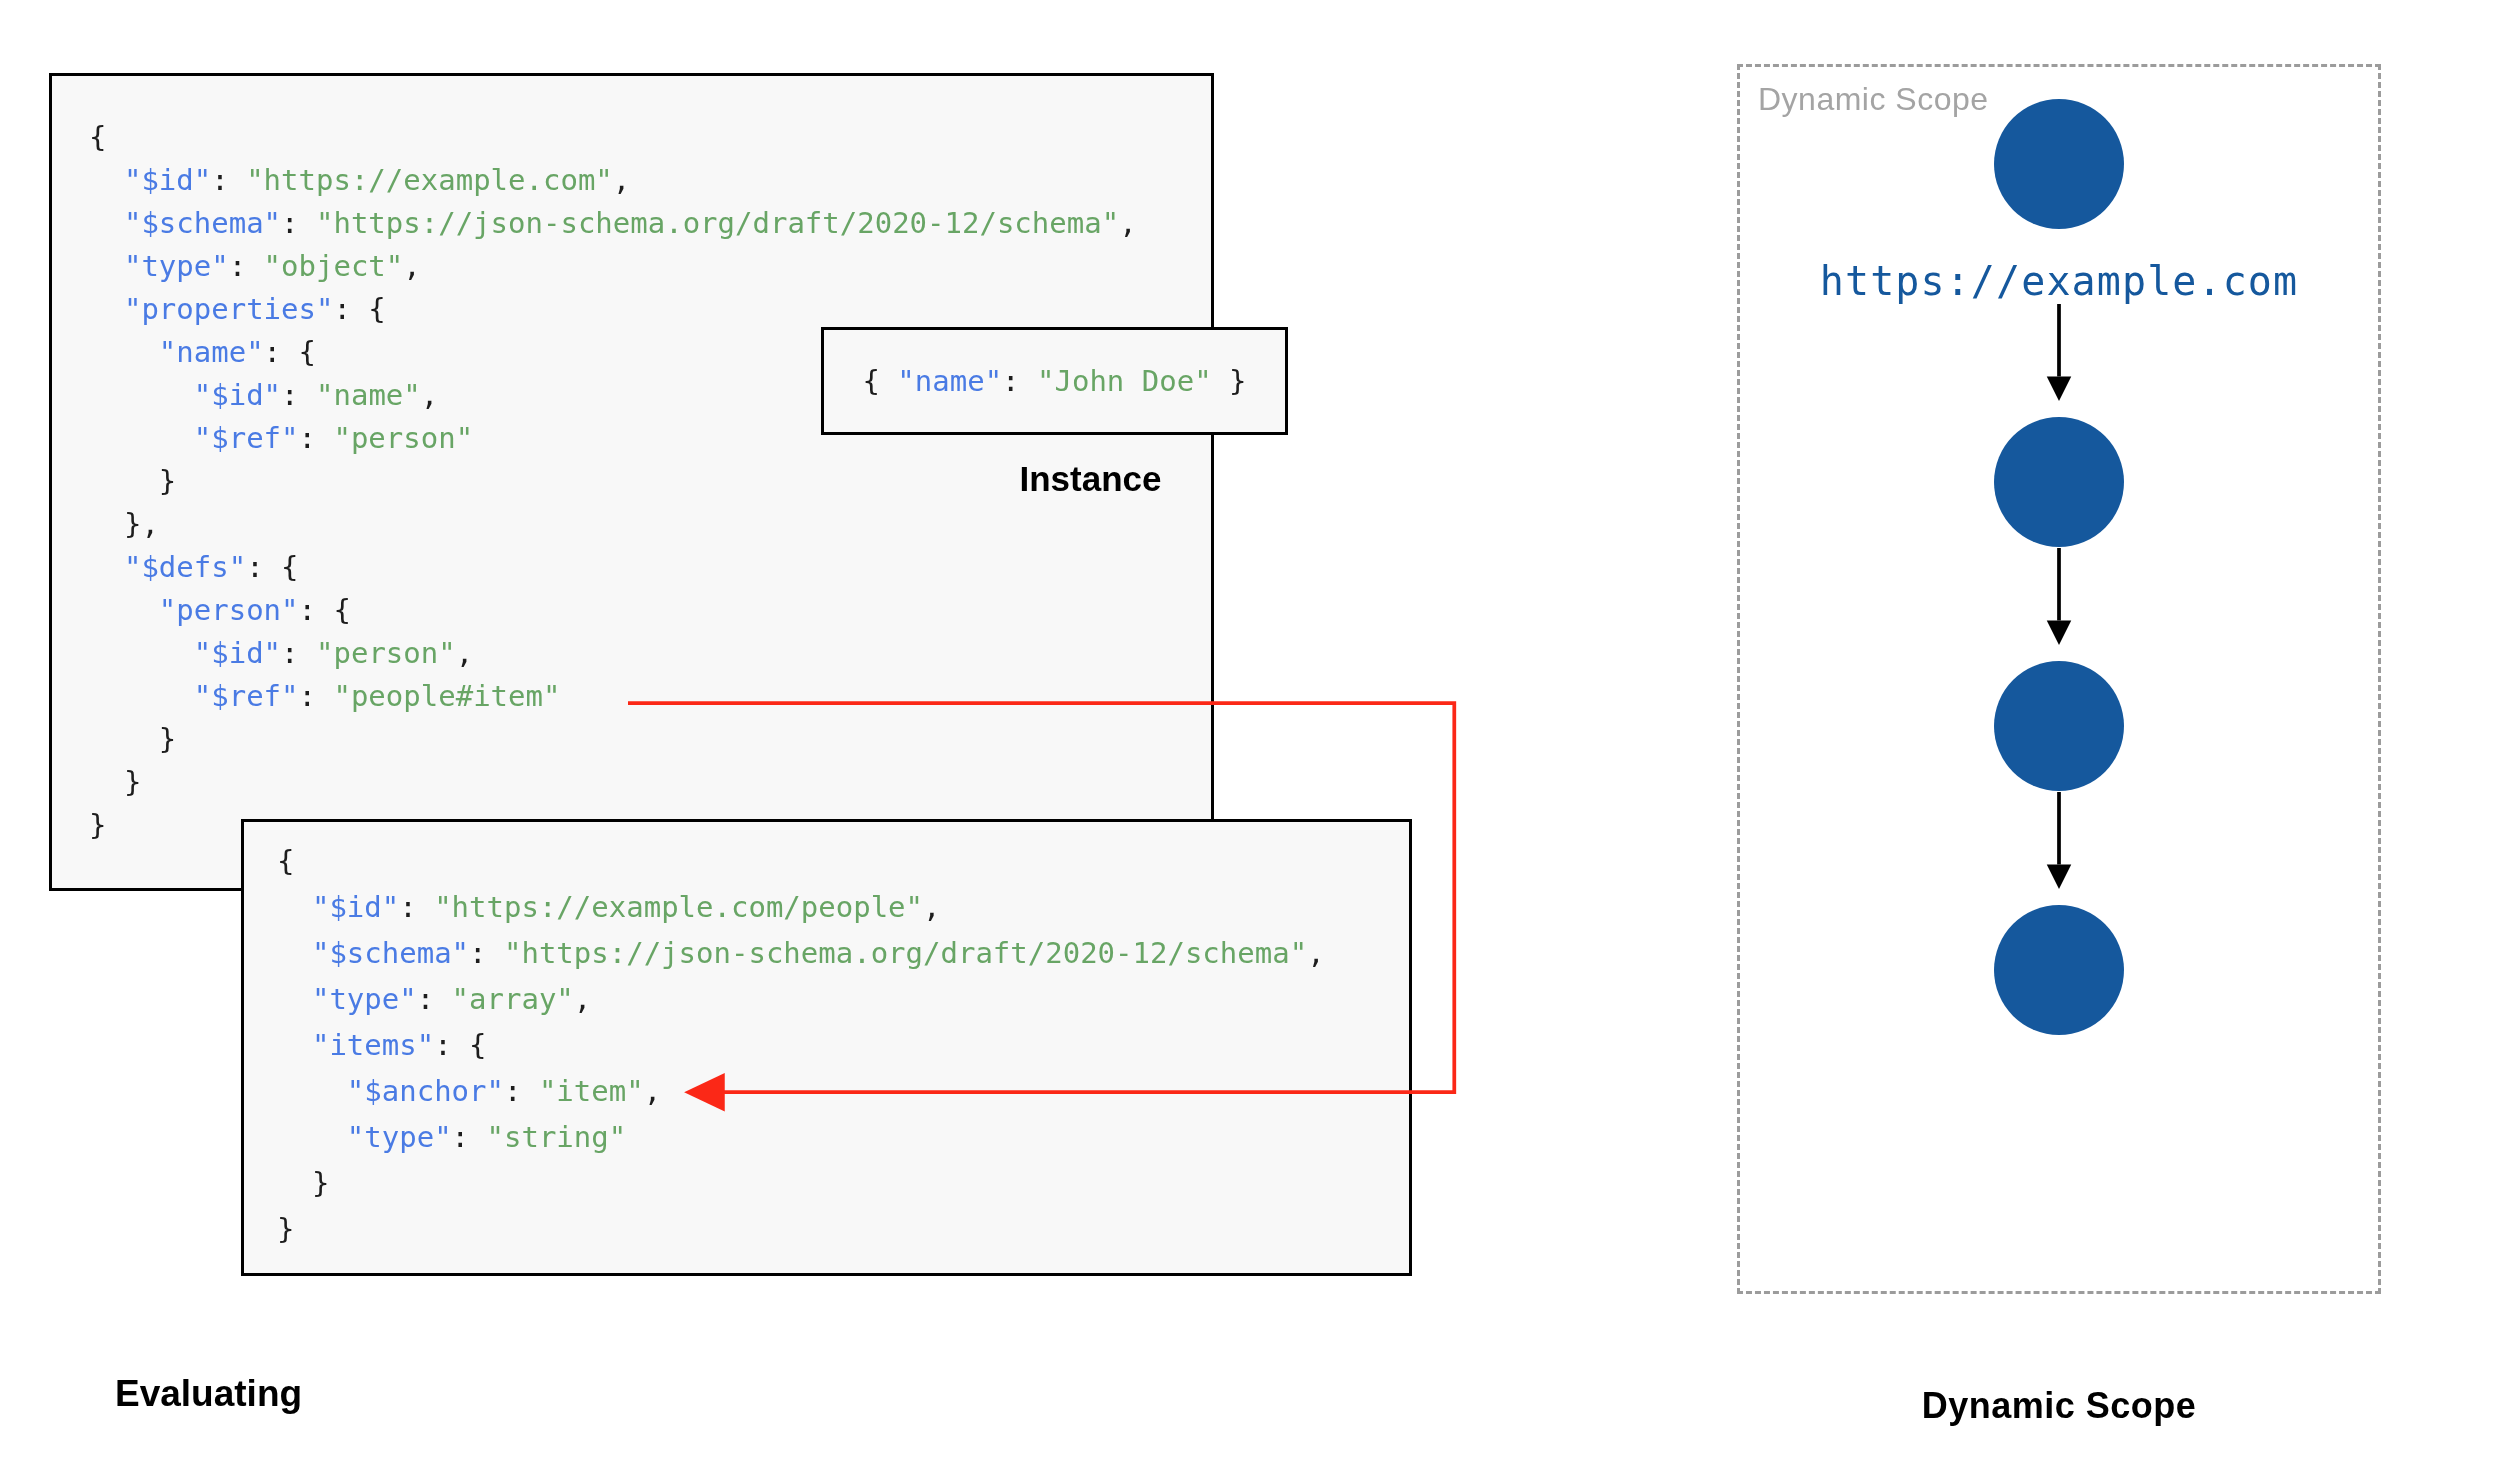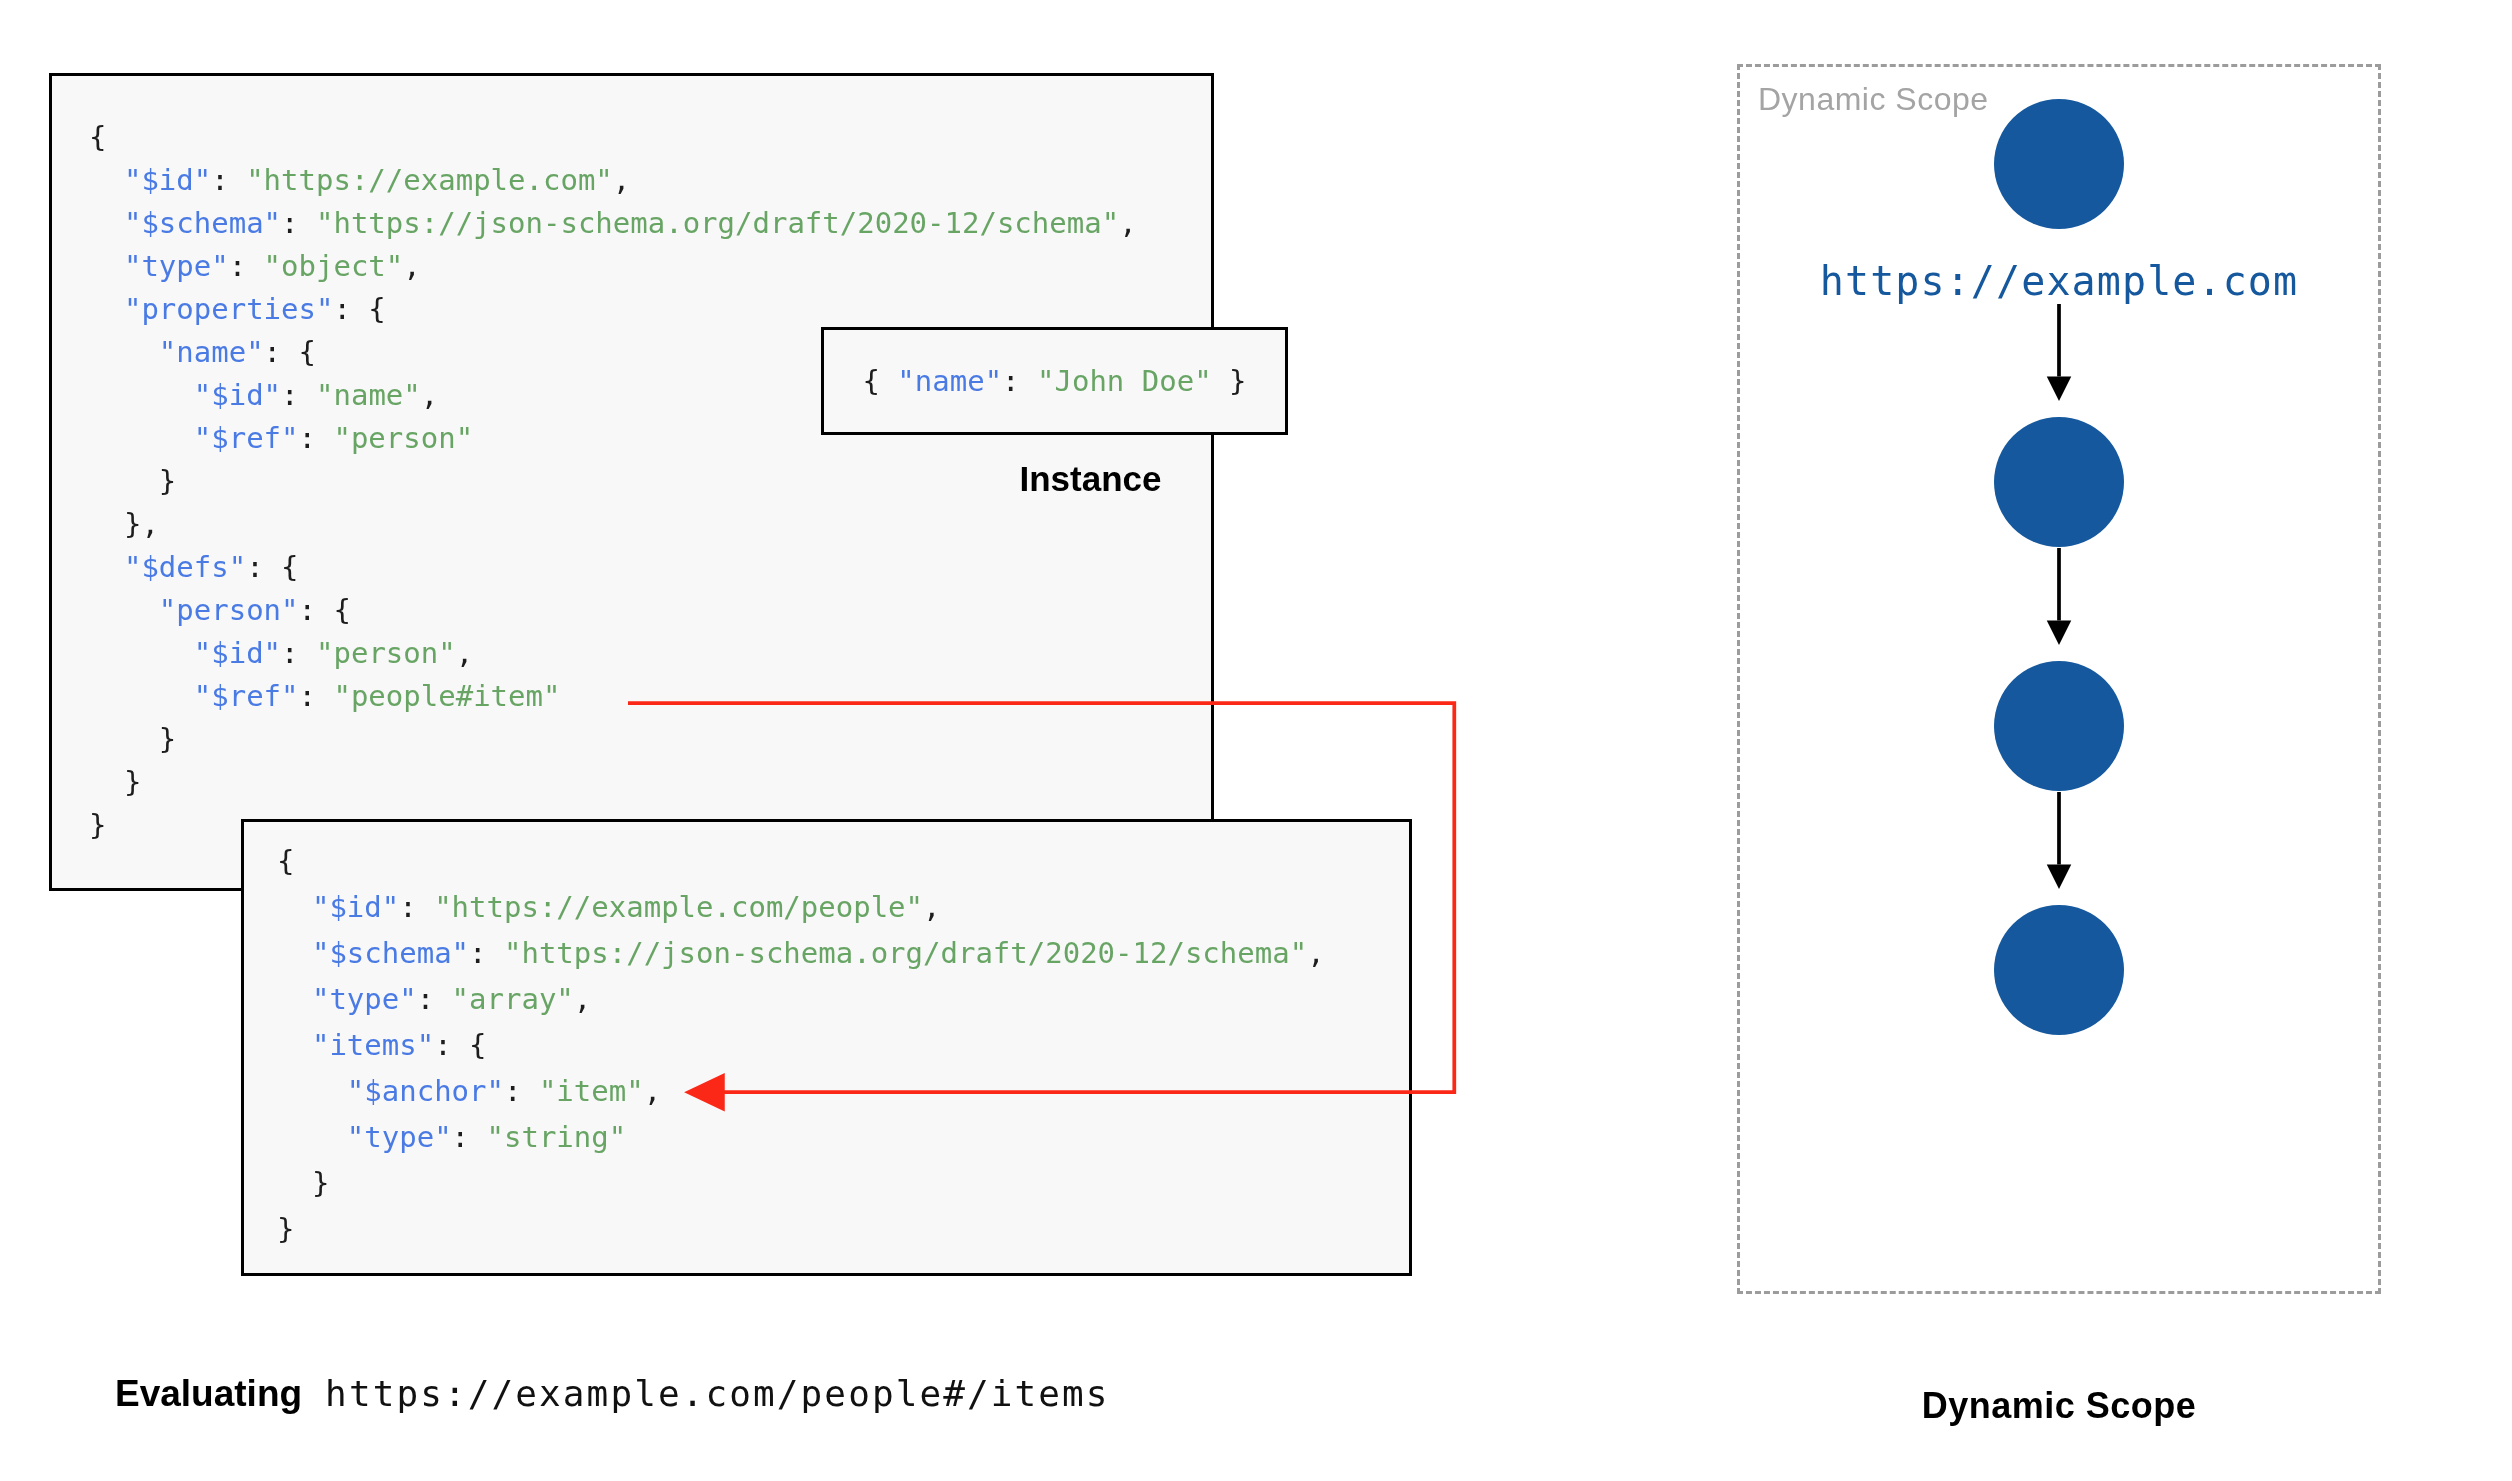--- a/index.html
+++ b/index.html
@@ -45,21 +45,21 @@
   .scope-circle{width:130px;height:130px;border-radius:50%;background:#15589d;flex:0 0 auto;}
   .scope-circle.mt{margin-top:16px;}
   .scope-label{
     margin-top:30px;height:44px;display:flex;align-items:center;flex:0 0 auto;
     font-family:"DejaVu Sans Mono",monospace;font-size:40px;letter-spacing:1.1px;color:#15589d;
   }
   .varrow{margin-top:1.1px;height:97px;flex:0 0 auto;}
   
   #eval-line{
     position:absolute;left:115px;top:1373px;height:59px;z-index:2;
-    display:flex;align-items:baseline;gap:23px;color:#000000;
+    display:flex;align-items:baseline;gap:3px;color:#000000;
   }
   #eval-line .eval-bold{font-weight:bold;font-size:37px;}
   #eval-line .eval-uri{font-family:"DejaVu Sans Mono",monospace;font-size:36px;letter-spacing:2.1px;color:#111111;}
   #scope-caption{
     position:absolute;left:1737px;top:1385px;width:644px;text-align:center;
     font-weight:bold;font-size:36px;color:#000000;letter-spacing:0.5px;
   }
 </style>
 </head>
 <body>
@@ -128,19 +128,18 @@
         <div class="varrow"><svg width="30" height="97" viewBox="0 0 56 182" xmlns="http://www.w3.org/2000/svg">
             <line x1="28" y1="0" x2="28" y2="136" stroke="#000" stroke-width="7"></line>
             <polygon points="28,182 5,136 51,136" fill="#000"></polygon>
           </svg></div>
         <div class="scope-circle mt"></div>
       </div>
   </div>
 
   <div id="eval-line">
     <span class="eval-bold">Evaluating</span>
-    <span class="eval-uri">https://example.com/people#/items</span>
   </div>
 
   <div id="scope-caption">Dynamic Scope</div>
 
 </div>
 
 
 </body></html>

